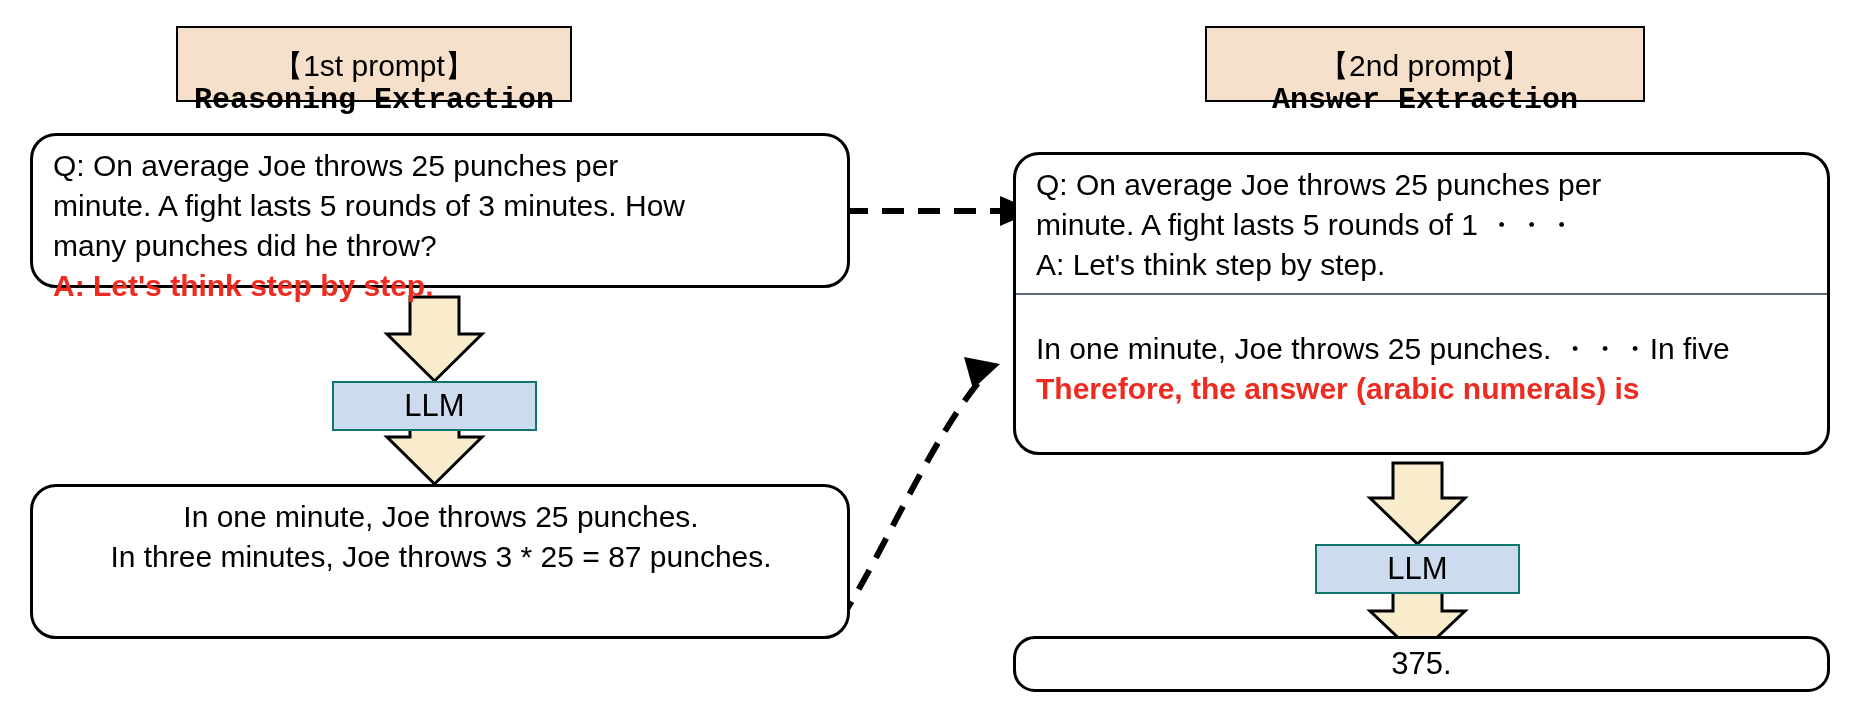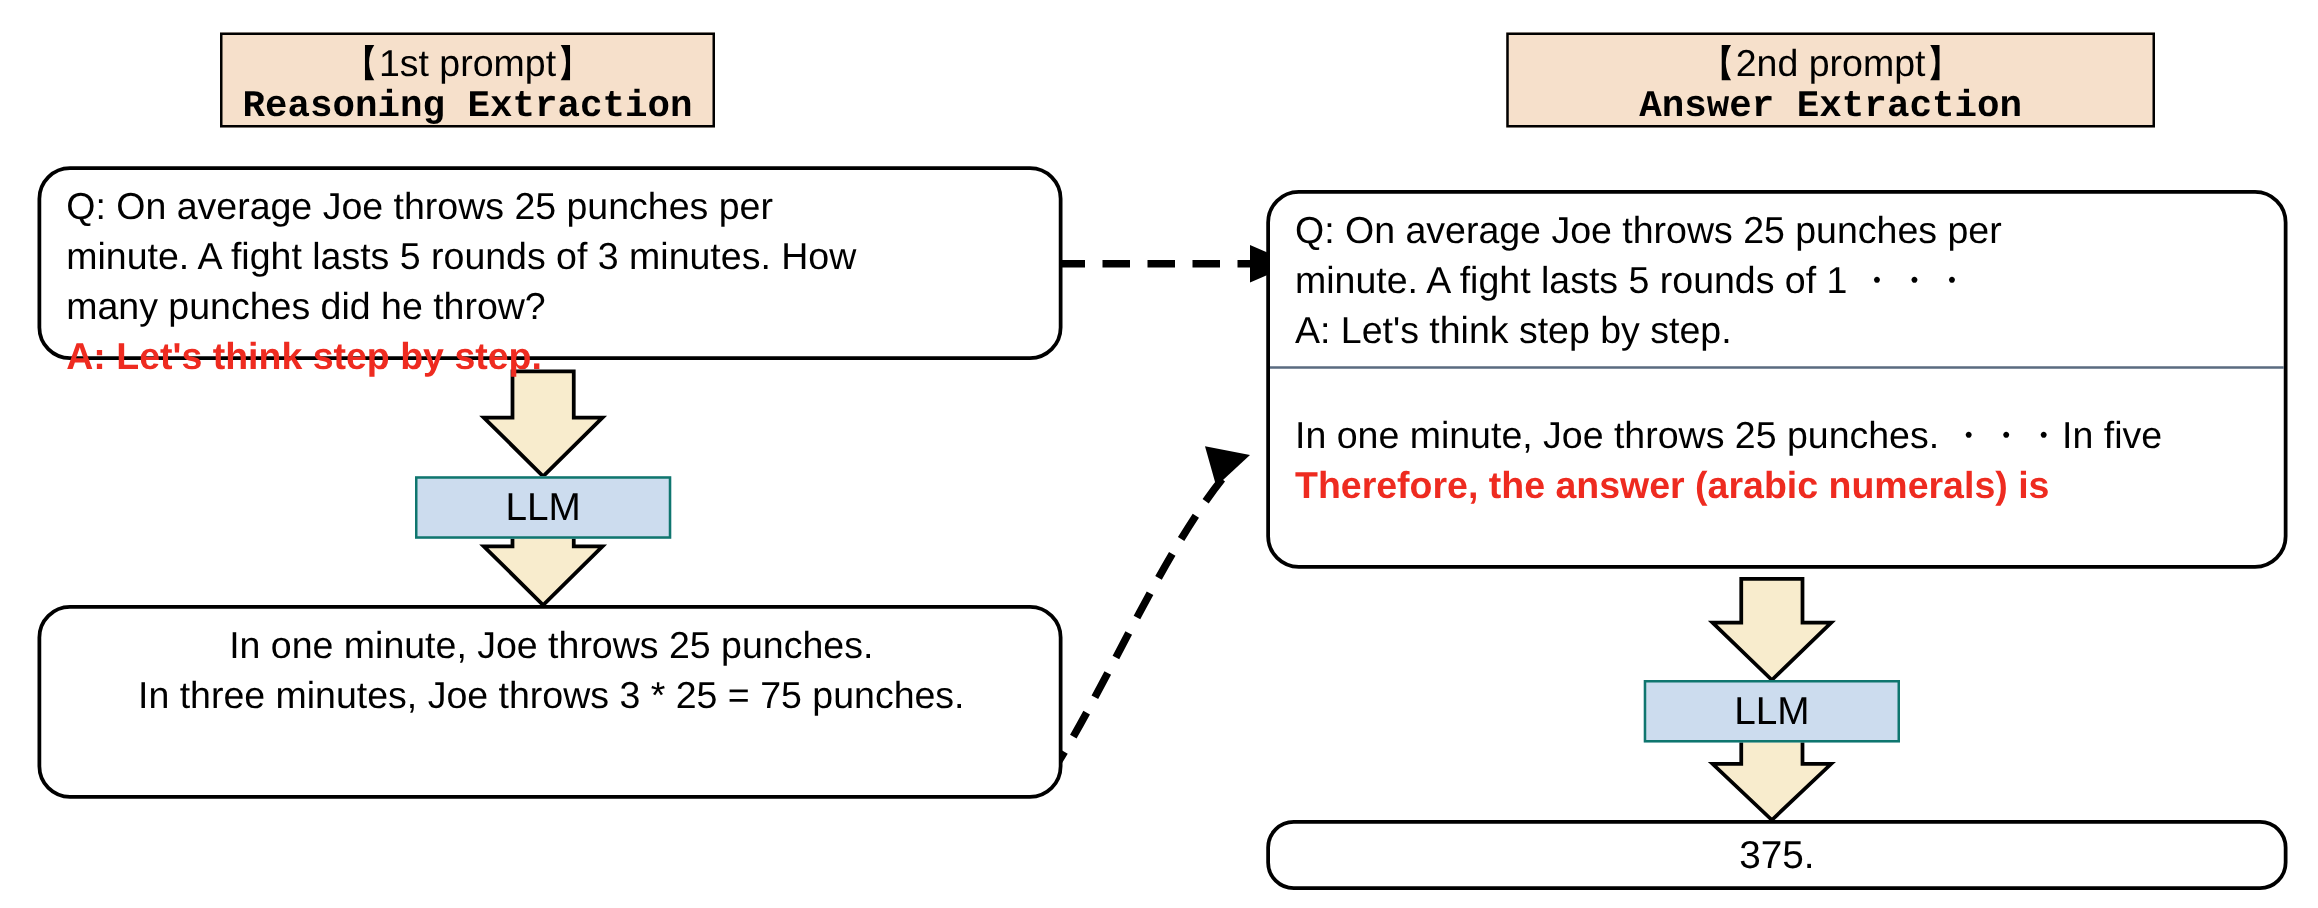--- a/index.html
+++ b/index.html
@@ -11,21 +11,21 @@
   #canvas{position:absolute;left:0;top:0;width:1854px;height:726px;}
 
   
   .prompt-header{
     position:absolute;
     background:#f6e0cb;
     border:2px solid #000000;
     box-sizing:border-box;
     text-align:center;
     line-height:1.18;
-    padding-top:6px;
+    padding-top:20px;
   }
   .prompt-header .ph-kicker{
     display:block;font-size:30px;font-weight:400;letter-spacing:0px;
   }
   .prompt-header .ph-title{
     display:block;font-size:30px;font-weight:bold;font-family:Liberation Mono, monospace;
   }
 
   
   .rbox{
@@ -113,25 +113,25 @@
     </div>
   </div>
 
   <div class="llm-box" style="left:332px;top:381px;width:205px;height:50px;">
     <span>LLM</span>
   </div>
 
   <div class="rbox" style="left:30px;top:484px;width:820px;height:155px;text-align:center;">
     <div class="seg-pad">
       <div class="line">In one minute, Joe throws 25 punches.</div>
-      <div class="line">In three minutes, Joe throws 3 * 25 = 75 punches.</div>
+      <div class="line">In three minutes, Joe throws 3 * 25 = 87 punches.</div>
     </div>
   </div>
 
-  <div class="prompt-header" style="left:1205px;top:26px;width:519px;height:76px;">
+  <div class="prompt-header" style="left:1205px;top:26px;width:440px;height:76px;">
     <span class="ph-kicker">【2nd prompt】</span>
     <span class="ph-title">Answer Extraction</span>
   </div>
 
   <div class="rbox" style="left:1013px;top:152px;width:817px;height:303px;">
     <div class="seg-pad" style="padding-bottom:8px;">
       <div class="line">Q: On average Joe throws 25 punches per</div>
       <div class="line">minute.  A fight lasts 5 rounds of 1 ・・・</div>
       <div class="line">A: Let's think step by step.</div>
     </div>
@@ -139,17 +139,17 @@
     <div class="seg-pad" style="padding-top:14px;margin-top:20px;">
       <div class="line">In one minute, Joe throws 25 punches. ・・・In five</div>
       <div class="line red">Therefore, the answer (arabic numerals) is</div>
     </div>
   </div>
 
   <div class="llm-box" style="left:1315px;top:544px;width:205px;height:50px;">
     <span>LLM</span>
   </div>
 
-  <div class="answer-box" style="left:1013px;top:656px;width:817px;height:56px;">
+  <div class="answer-box" style="left:1013px;top:636px;width:817px;height:56px;">
     <span>375.</span>
   </div>
 
 </div>
 
 </body></html>

